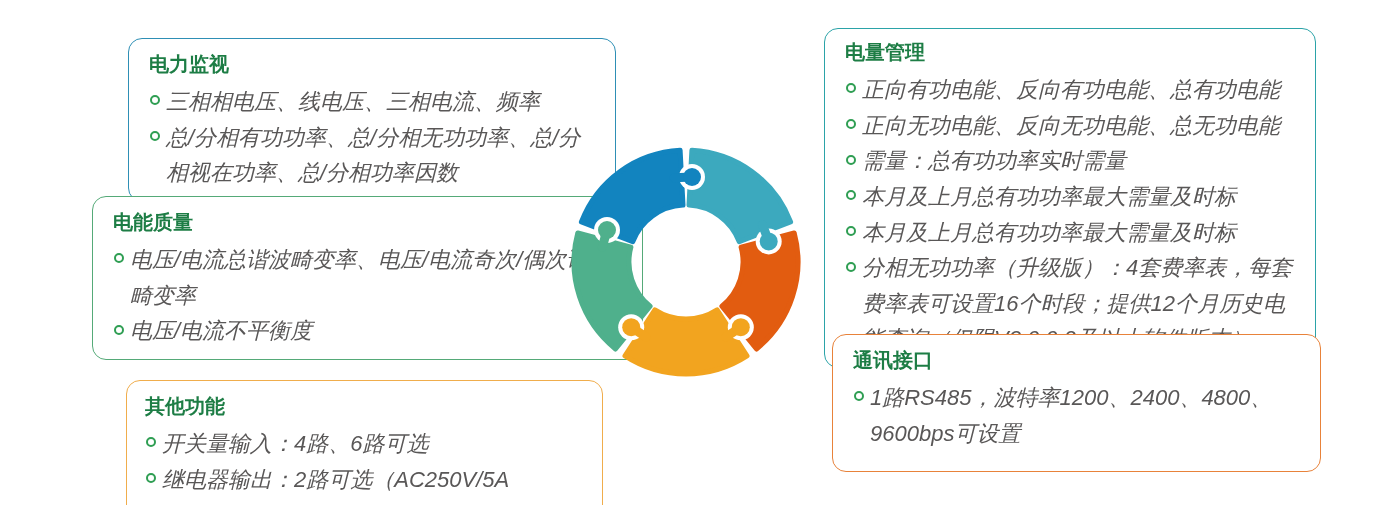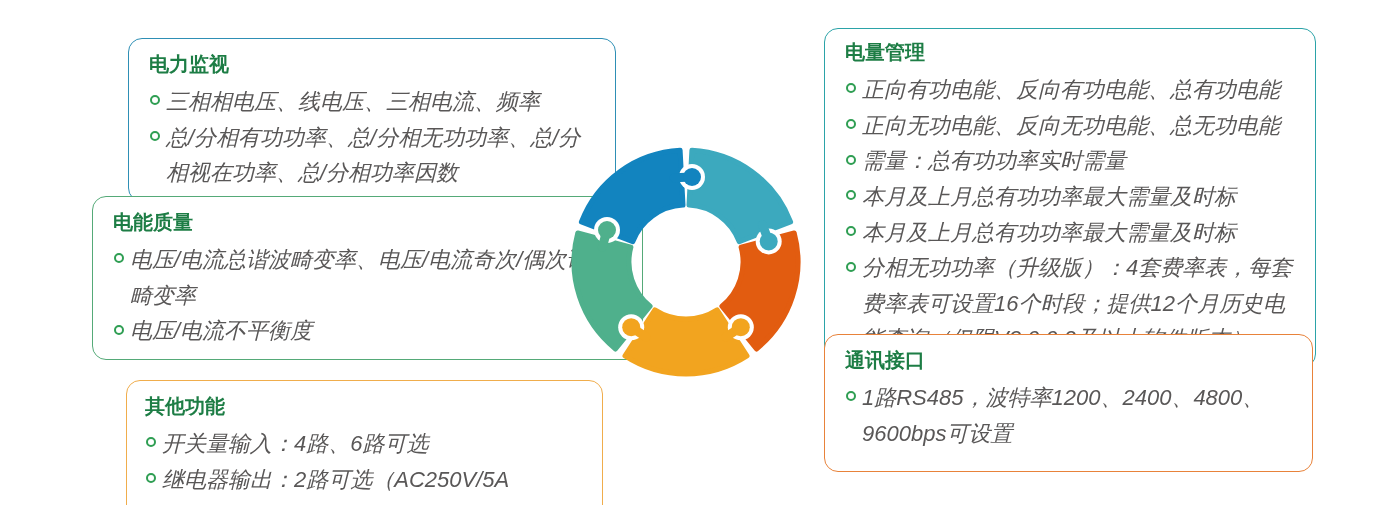--- a/index.html
+++ b/index.html
@@ -102,21 +102,21 @@
     <ul>
       <li>正向有功电能、反向有功电能、总有功电能</li>
       <li>正向无功电能、反向无功电能、总无功电能</li>
       <li>需量：总有功功率实时需量</li>
       <li>本月及上月总有功功率最大需量及时标</li>
       <li>本月及上月总有功功率最大需量及时标</li>
       <li>分相无功功率（升级版）：4套费率表，每套费率表可设置16个时段；提供12个月历史电能查询（仅限V3.0.0.2及以上软件版本）</li>
     </ul>
   </div>
 
-  <div class="feature-box" id="box-communication" style="border-color: rgb(232, 130, 58);">
+  <div class="feature-box" id="box-communication" style="border-color: rgb(232, 130, 58); margin-left: 8px;">
     <h2>通讯接口</h2>
     <ul>
       <li>1路RS485，波特率1200、2400、4800、9600bps可设置</li>
     </ul>
   </div>
 
   <div id="puzzle-wrap">
     <svg width="230" height="230" viewBox="0 0 230 230">
 
       <path stroke-width="5" stroke-linejoin="round" d="M 120.9 3.2 A 112 112 0 0 1 219.6 74.9 L 168.2 94.6 A 57 57 0 0 0 118.0 58.1 Z" style="fill: rgb(60, 169, 190); stroke: rgb(60, 169, 190);"></path>

